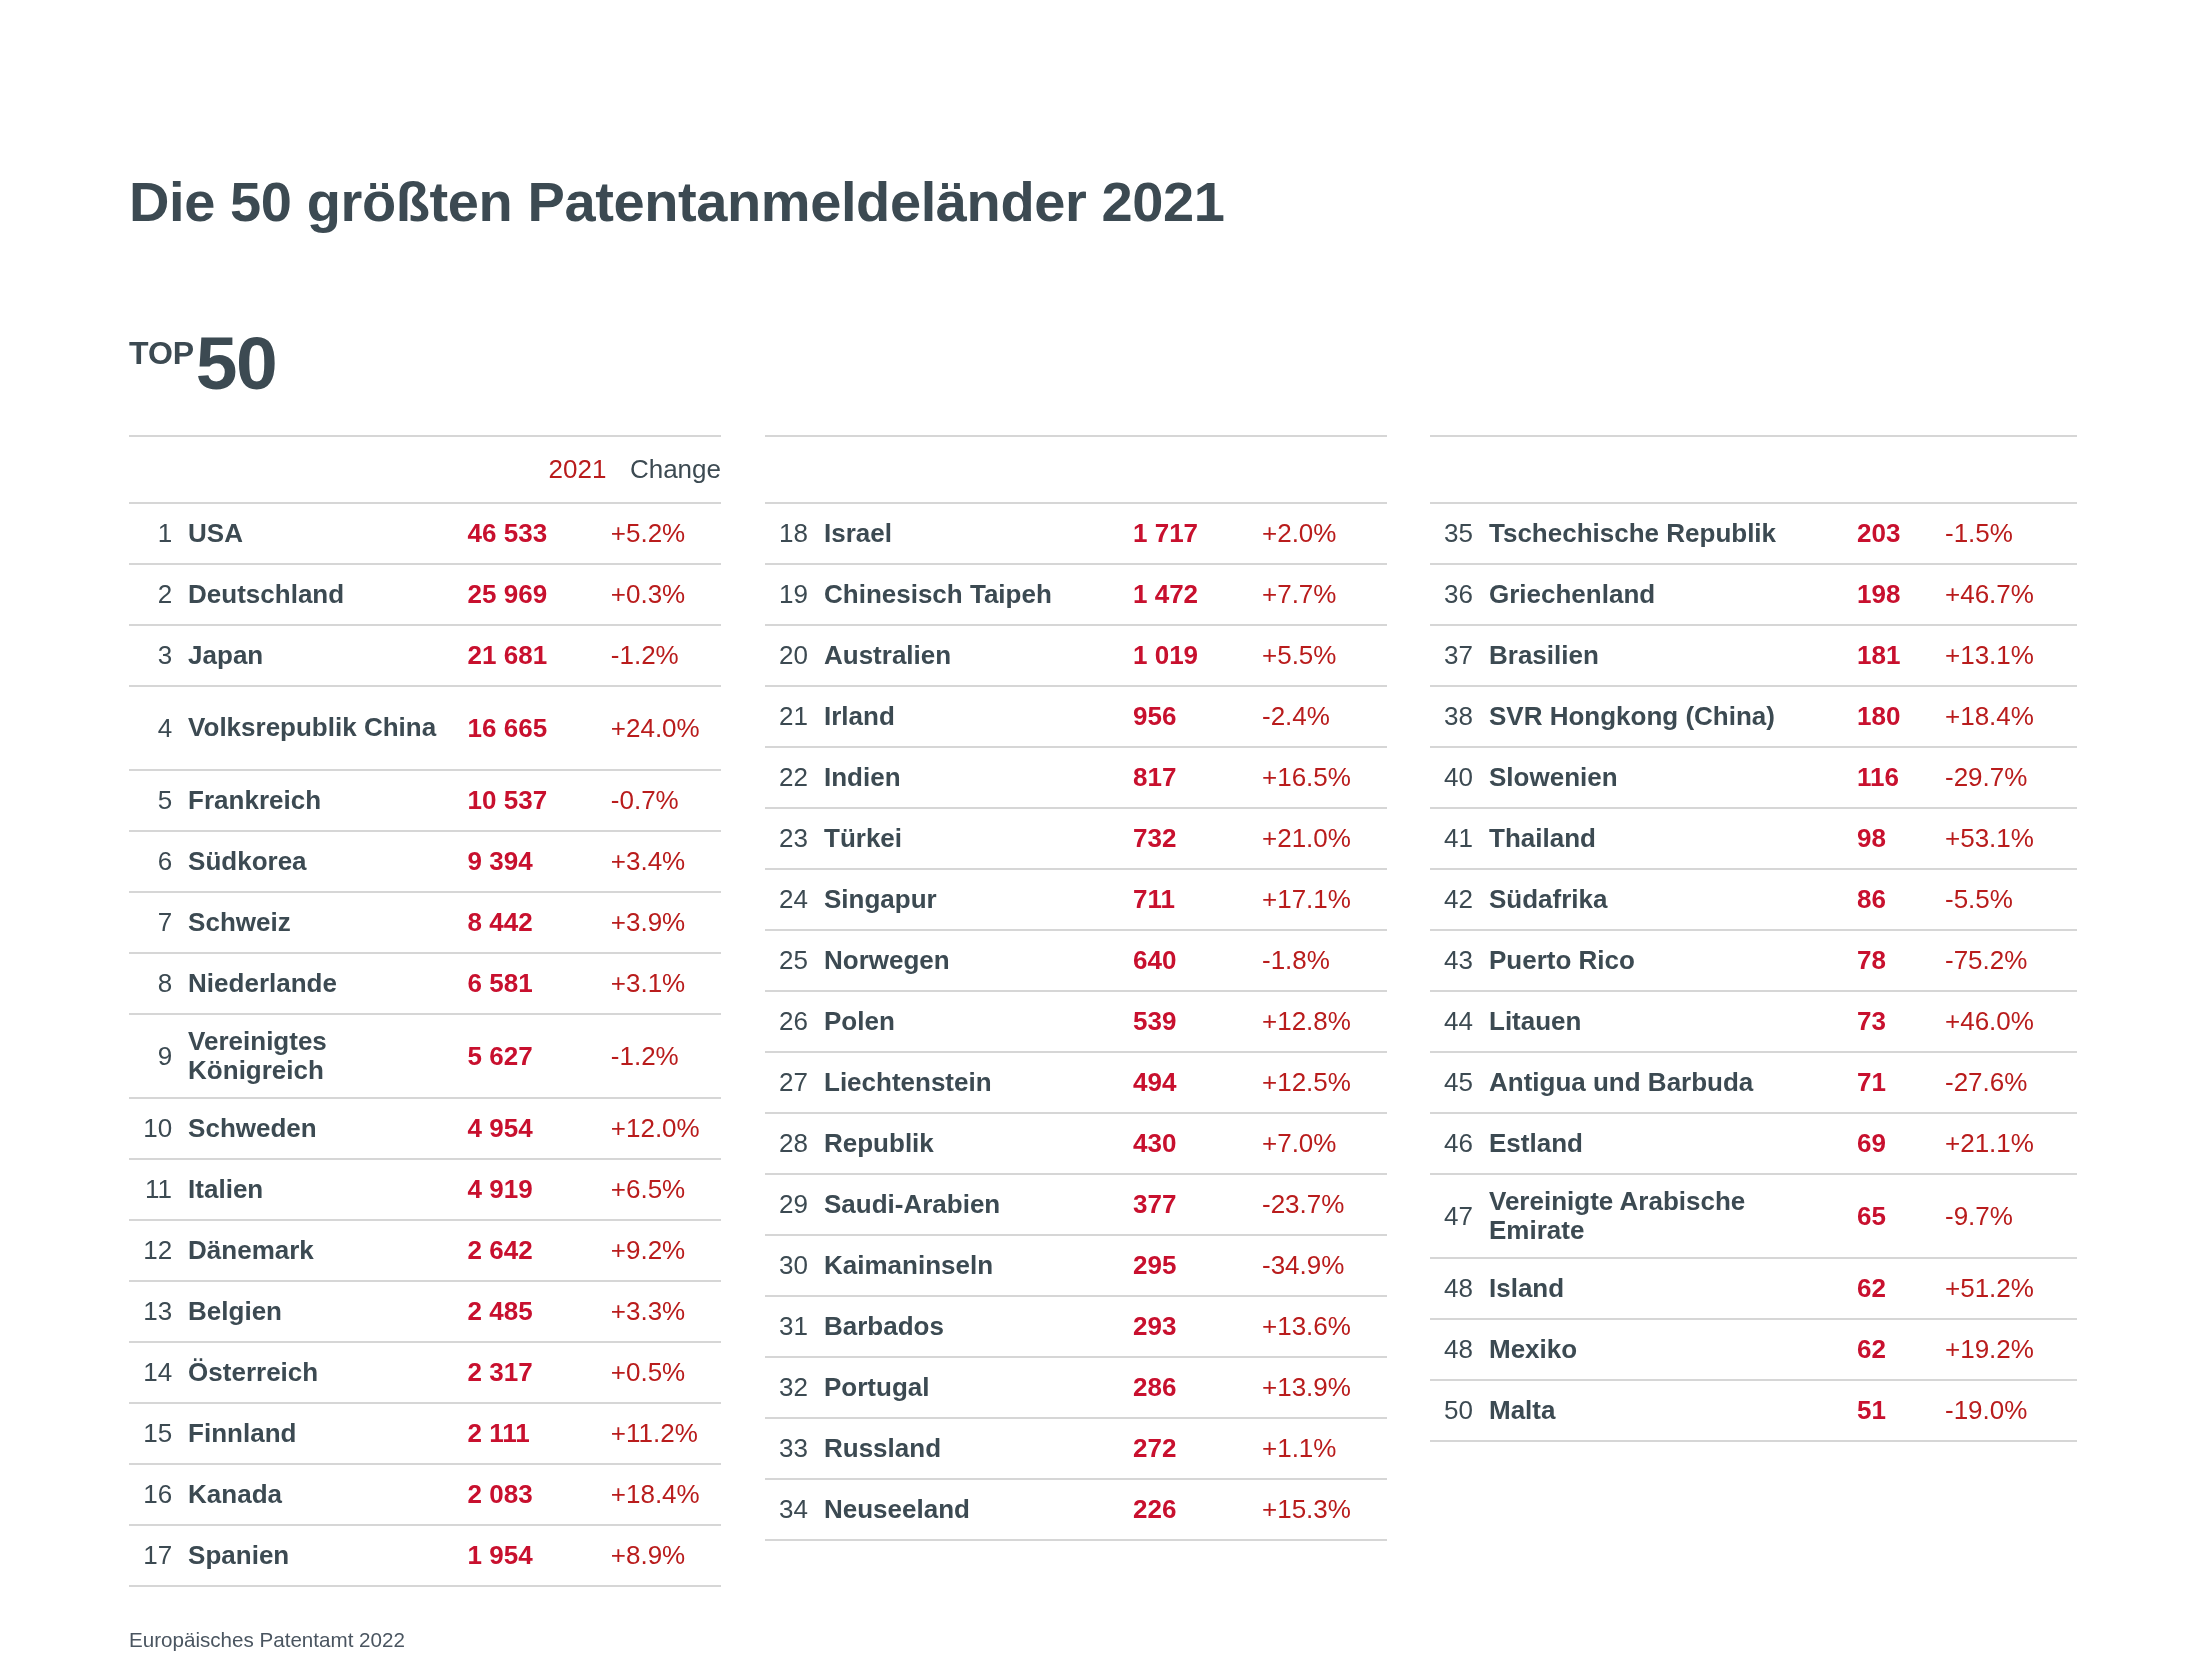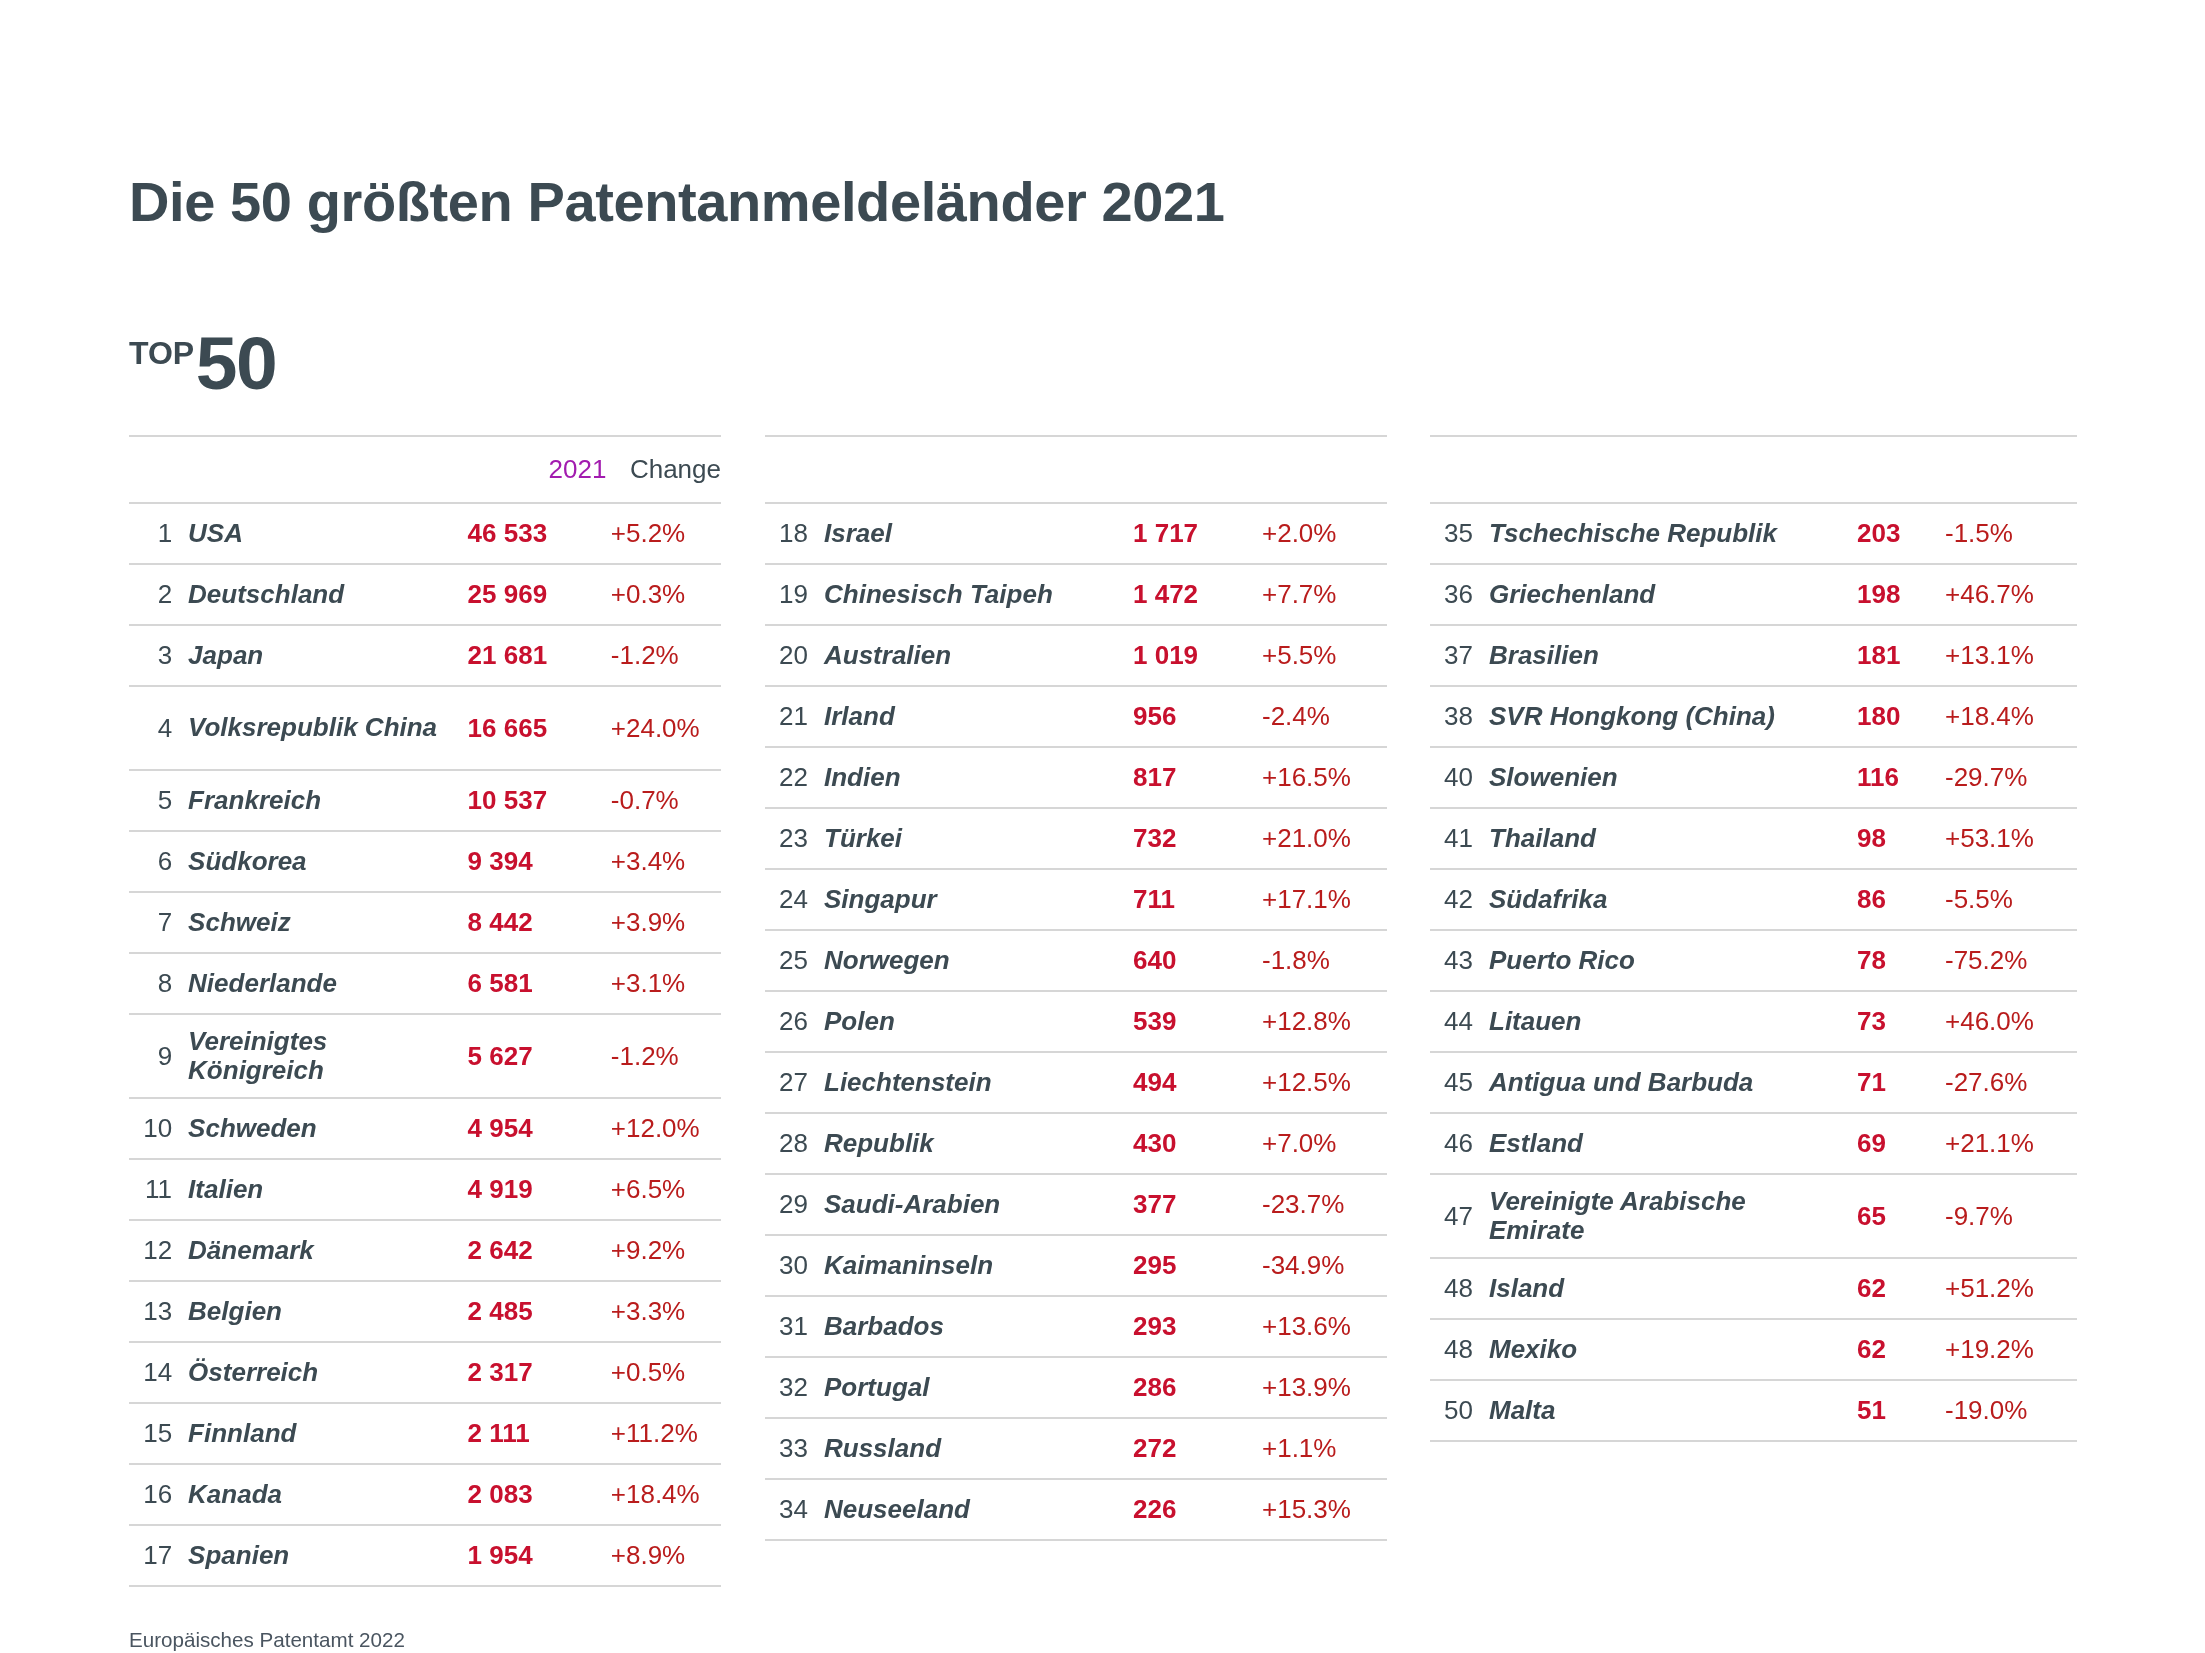--- a/index.html
+++ b/index.html
@@ -88,21 +88,21 @@
   }
 
   
   .hdr-row td {
     border-top: 2.9px solid #d6d6d6;
     height: 65px;
     font-weight: normal;
   }
   .hdr-year {
     text-align: right;
-    color: #a21caf;
+    color: #b91c1c;
     font-size: 26px;
     font-weight: bold;
     padding-right: 4.4px !important;
   }
   .hdr-change {
     text-align: right;
     color: #3c4a52;
     font-size: 26px;
     font-weight: normal;
   }
@@ -128,21 +128,20 @@
     padding-right: 16px !important;
     white-space: nowrap;
   }
   .c-country {
     text-align: left;
     font-size: 26px;
     font-weight: bold;
     color: #3c4a52;
     line-height: 1.12;
     padding-right: 10.3px !important;
-    font-style: italic;
   }
   .c-value {
     text-align: left;
     font-size: 26px;
     font-weight: bold;
     color: #c8102e;
     white-space: nowrap;
     padding-right: 4.4px !important;
   }
   .c-change {

